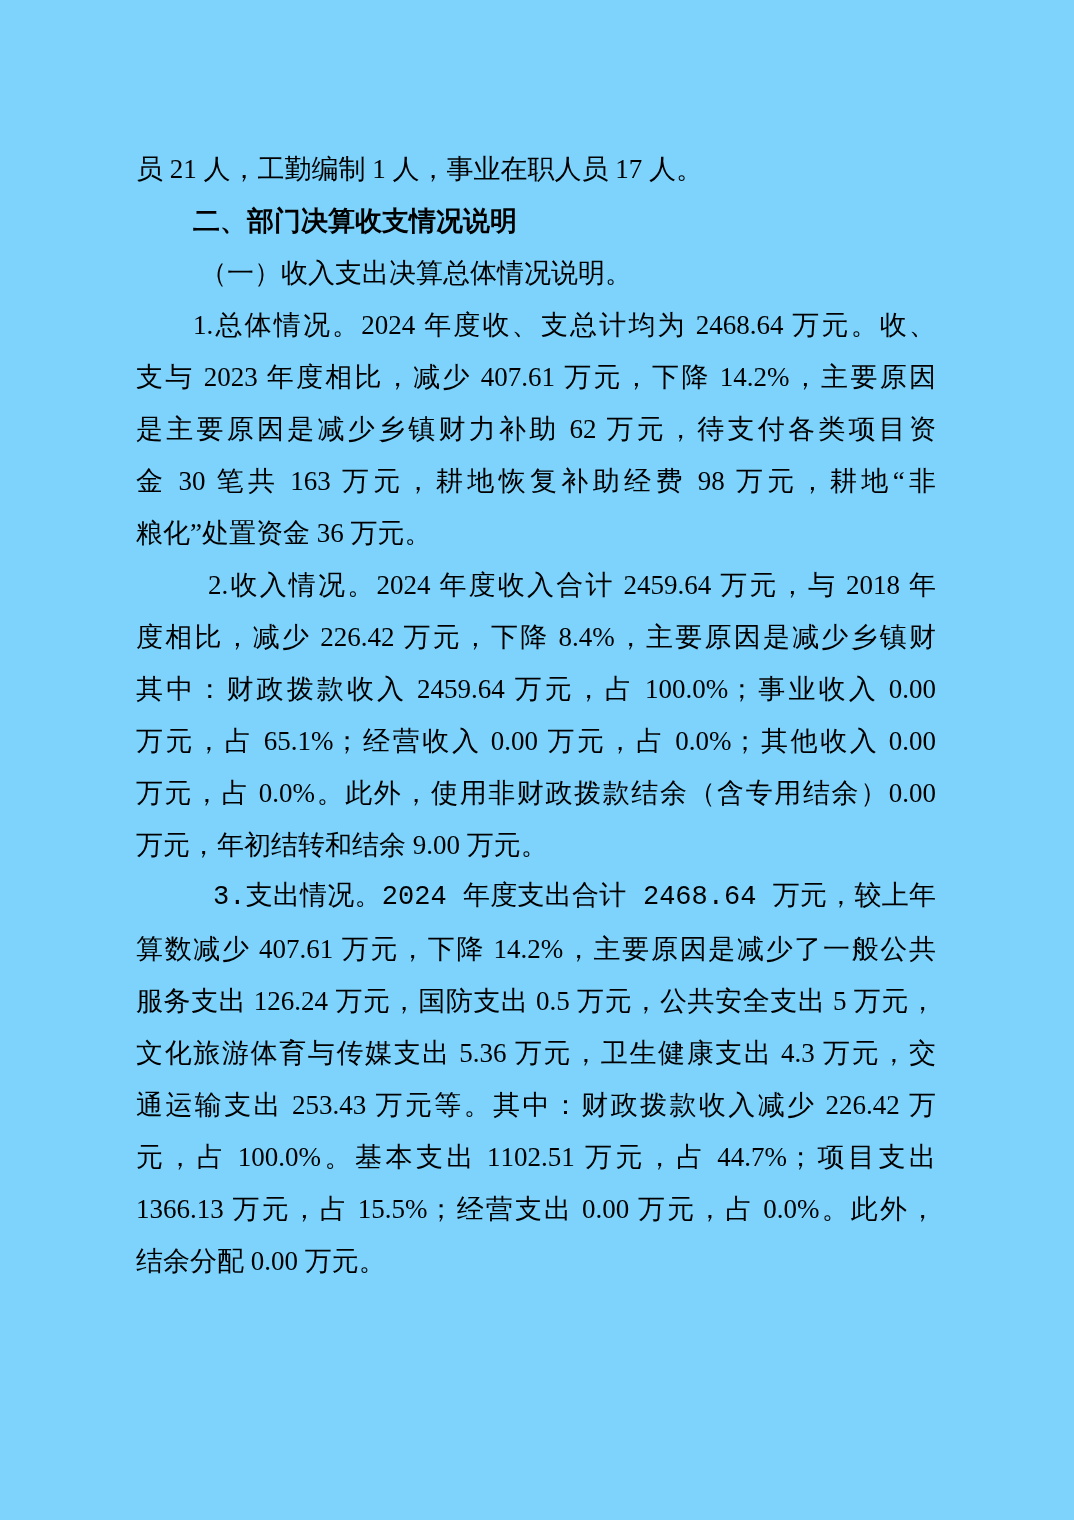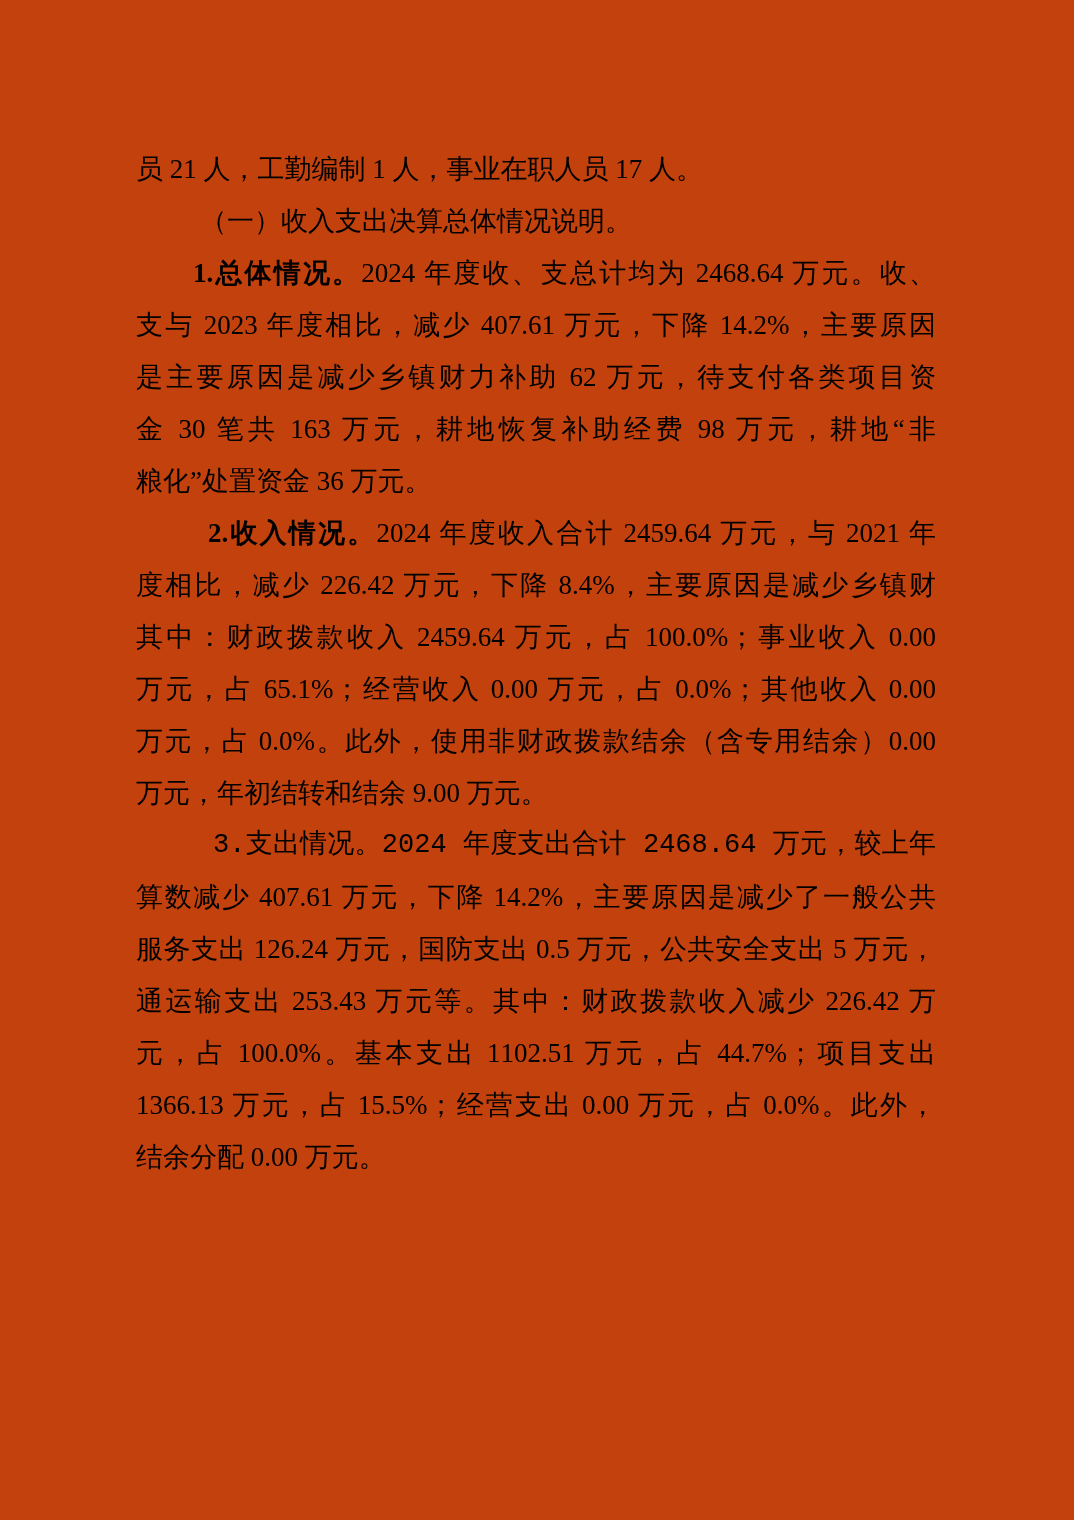--- a/index.html
+++ b/index.html
@@ -1,20 +1,20 @@
 <!DOCTYPE html>
 <html><head>
 <meta charset="utf-8">
 <style>
   html, body { margin: 0; padding: 0; background: #ffffff; }
   .page {
     position: relative;
     width: 1074px;
     height: 1520px;
-    background: #c2410c;
+    background: #7dd3fc;
     color: #000000;
     font-family: "Liberation Serif", "DejaVu Serif", serif;
     overflow: hidden;
   }
   .content {
     position: absolute;
     left: 136px;
     top: 143px;
     width: 800px;
   }
@@ -27,58 +27,60 @@
     text-align: justify;
     text-align-last: justify;
     text-justify: inter-character;
     overflow: hidden;
     font-kerning: none;
   }
   .flush {
     text-align: left;
     text-align-last: left;
   }
-  .lead { font-weight: 700; }
+  .lead { font-weight: 400; }
   .heading {
     font-family: "Liberation Sans", "DejaVu Sans", sans-serif;
     font-weight: 700;
   }
   .ind54 { padding-left: 54px; }
   .ind57 { padding-left: 57px; }
   .ind64 { padding-left: 64px; }
   .ind72 { padding-left: 72px; }
   .ind77 { padding-left: 77px; font-family: Liberation Mono, monospace; }
 </style>
 </head>
 <body>
 
 <div class="page">
   <div class="content">
 
     <div class="line flush"><span>员 21 人，工勤编制 1 人，事业在职人员 17 人。</span></div>
 
+    <div class="line flush heading ind57"><span>二、部门决算收支情况说明</span></div>
 
     <div class="line flush ind64"><span>（一）收入支出决算总体情况说明。</span></div>
 
     <div class="line ind57"><span class="lead">1.总体情况。</span><span>2024 年度收、支总计均为 2468.64 万元。收、</span></div>
     <div class="line"><span>支与 2023 年度相比，减少 407.61 万元，下降 14.2%，主要原因</span></div>
     <div class="line"><span>是主要原因是减少乡镇财力补助 62 万元，待支付各类项目资</span></div>
     <div class="line"><span>金 30 笔共 163 万元，耕地恢复补助经费 98 万元，耕地“非</span></div>
     <div class="line flush"><span>粮化”处置资金 36 万元。</span></div>
 
-    <div class="line ind72"><span class="lead">2.收入情况。</span><span>2024 年度收入合计 2459.64 万元，与 2021 年</span></div>
+    <div class="line ind72"><span class="lead">2.收入情况。</span><span>2024 年度收入合计 2459.64 万元，与 2018 年</span></div>
     <div class="line"><span>度相比，减少 226.42 万元，下降 8.4%，主要原因是减少乡镇财</span></div>
     <div class="line"><span>其中：财政拨款收入 2459.64 万元，占 100.0%；事业收入 0.00</span></div>
     <div class="line"><span>万元，占 65.1%；经营收入 0.00 万元，占 0.0%；其他收入 0.00</span></div>
     <div class="line"><span>万元，占 0.0%。此外，使用非财政拨款结余（含专用结余）0.00</span></div>
     <div class="line flush"><span>万元，年初结转和结余 9.00 万元。</span></div>
 
     <div class="line ind77"><span>3.支出情况。2024 年度支出合计 2468.64 万元，较上年决</span></div>
     <div class="line"><span>算数减少 407.61 万元，下降 14.2%，主要原因是减少了一般公共</span></div>
     <div class="line"><span>服务支出 126.24 万元，国防支出 0.5 万元，公共安全支出 5 万元，</span></div>
+    <div class="line"><span>文化旅游体育与传媒支出 5.36 万元，卫生健康支出 4.3 万元，交</span></div>
     <div class="line"><span>通运输支出 253.43 万元等。其中：财政拨款收入减少 226.42 万</span></div>
     <div class="line"><span>元，占 100.0%。基本支出 1102.51 万元，占 44.7%；项目支出</span></div>
     <div class="line"><span>1366.13 万元，占 15.5%；经营支出 0.00 万元，占 0.0%。此外，</span></div>
     <div class="line flush"><span>结余分配 0.00 万元。</span></div>
 
 
   </div>
 </div>
 
 </body></html>

